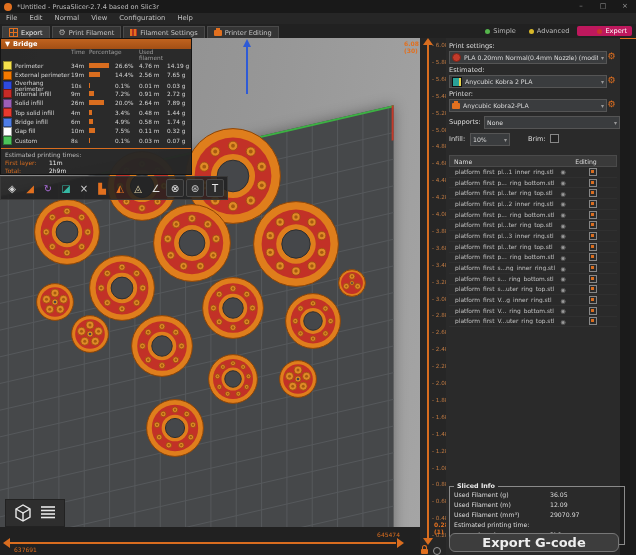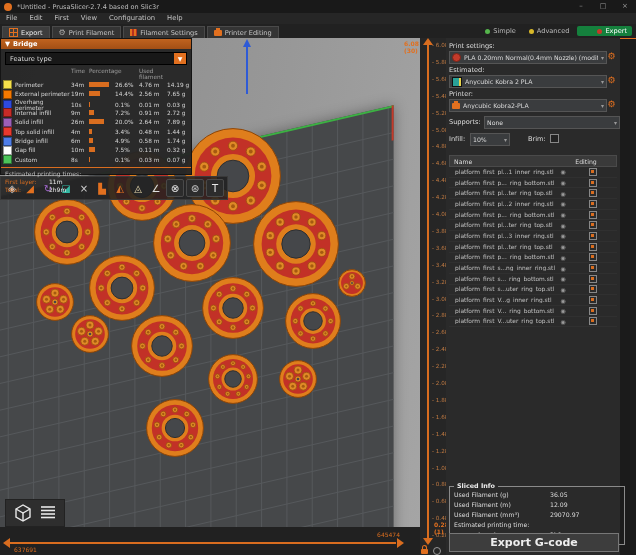--- a/index.html
+++ b/index.html
@@ -21,21 +21,21 @@
   .ic-plater{width:7px;height:7px;border:1px solid #E2701F;background:
      linear-gradient(#E2701F,#E2701F) 3px 0/1px 7px no-repeat,
      linear-gradient(#E2701F,#E2701F) 0 3px/7px 1px no-repeat;}
   .ic-gear{color:#aaa;font-size:8px;line-height:7px;}
   .ic-fil{width:7px;height:7px;background:repeating-linear-gradient(90deg,#E2701F 0 2px,#B43020 2px 4px);}
   .ic-printer{width:8px;height:6px;background:#E2701F;border-radius:1px;position:relative;}
   .ic-printer::before{content:"";position:absolute;left:2px;top:-2px;width:4px;height:2px;background:#E2701F;}
   .modes{margin-left:auto;display:flex;align-items:center;gap:3px;margin-right:4px;}
   .mode{display:flex;align-items:center;gap:3px;padding:1px 5px;border-radius:2px;font-size:6.6px;color:#bbb;}
   .mode .dot{width:5px;height:5px;border-radius:50%;}
-  .mode.selected{background:#15803d;color:#fff;padding-left:20px;}
+  .mode.selected{background:#be185d;color:#fff;padding-left:20px;}
   
   .main{position:absolute;left:0;top:38px;width:636px;height:517px;}
   .viewport{position:absolute;left:0;top:0;width:420px;height:489px;overflow:hidden;
             background:linear-gradient(100deg,#8A8A8A 0%,#979797 55%,#A5A5A5 100%);}
   .plate{position:absolute;left:-100px;top:130px;width:500px;height:490px;background-color:#46484A;
          background-image:linear-gradient(#55585B 1px,transparent 1px),linear-gradient(90deg,#55585B 1px,transparent 1px);
          background-size:26px 26px;transform:rotate(-13deg) skewX(-13deg);box-shadow:0 0 14px rgba(0,0,0,.35);}
   .plate::before{content:"";position:absolute;left:40%;right:0;top:0;height:2px;background:#3CB043;}
   .plate::after{content:"";position:absolute;right:0;top:0;width:2px;height:34px;background:#C43A2A;}
   .z-axis{position:absolute;left:246px;top:8px;width:2px;height:48px;background:#2F5BD6;}
@@ -100,39 +100,39 @@
   .ft-row .fname{flex:1;padding-left:6px;white-space:nowrap;overflow:hidden;}
   .ft-row .feye{width:12px;color:#9a9a9a;font-size:6px;text-align:center;}
   .ft-row .fedit{width:48px;display:flex;justify-content:center;}
   .editbox{width:6px;height:6px;border:1px solid #888;background:#2b2b2b;position:relative;}
   .editbox::before{content:"";position:absolute;left:1px;top:1px;width:3px;height:3px;background:#D96D1F;}
   .sliced{position:absolute;left:3px;top:448px;width:166px;border:1px solid #8a8a8a;padding:3px 4px 4px;}
   .sliced-title{position:absolute;left:4px;top:-5px;background:#2a2a2a;padding:0 3px;font-size:6.4px;color:#eee;font-weight:bold;}
   .sl-row{display:flex;font-size:6.2px;color:#ddd;line-height:10px;}
   .sl-row .k{width:96px;}
   .export-btn{position:absolute;left:3px;top:495px;width:168px;height:17px;background:#3d3d3d;border:1px solid #777;
-              border-radius:0;color:#eee;font-size:11px;font-weight:bold;display:flex;align-items:center;justify-content:center;}
+              border-radius:6px;color:#eee;font-size:13px;font-weight:bold;display:flex;align-items:center;justify-content:center;}
 </style>
 </head>
 <body>
 
 <div class="titlebar">
   <div class="app-logo"></div>
   <div class="title-text">*Untitled - PrusaSlicer-2.7.4 based on Slic3r</div>
   <div class="win-controls">
     <div class="win-btn">–</div>
     <div class="win-btn">□</div>
     <div class="win-btn">×</div>
   </div>
 </div>
 
 <div class="menubar">
     <div class="menu-item">File</div>
     <div class="menu-item">Edit</div>
-    <div class="menu-item">First</div>
+    <div class="menu-item">Normal</div>
     <div class="menu-item">View</div>
     <div class="menu-item">Configuration</div>
     <div class="menu-item">Help</div>
   </div>
 
 <div class="tabbar">
   <span id="tabs-host" style="display:flex;align-items:flex-end;height:14px;">
       <div class="tab selected">
         <span class="tab-ic ic-plater"></span>
         <span>Export</span>
@@ -487,24 +487,20 @@
           <circle cx="11.007562352466955" cy="25.82744779402519" r="1.16" fill="#a55a10"></circle>
           <circle cx="17.256270371026922" cy="15.004368024216273" r="2.755" fill="#E08A26" stroke="#9A4E0E" stroke-width="0.8"></circle>
           <circle cx="17.256270371026922" cy="15.004368024216273" r="1.16" fill="#a55a10"></circle>
         </svg>
       </div>
 
     <div class="legend">
       <div class="legend-header">
         <span>▼</span>
         <span>Bridge</span>
-      </div>
-      <div class="legend-combo">
-        <span class="val">Feature type</span>
-        <span class="arrow">▼</span>
       </div>
       <div class="legend-cols">
         <span></span>
           <span></span>
         <span>Time</span>
         <span>Percentage</span>
         <span></span>
         <span>Used filament</span>
         <span></span>
       </div>

